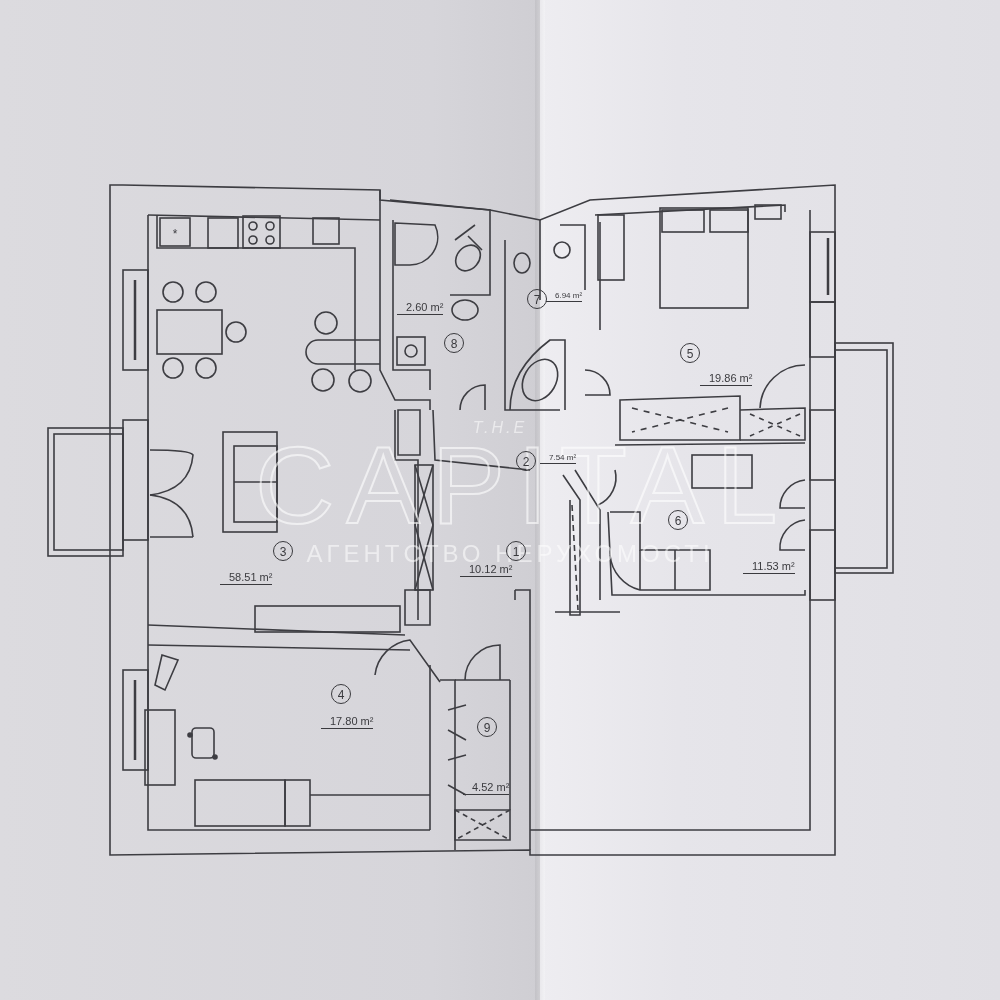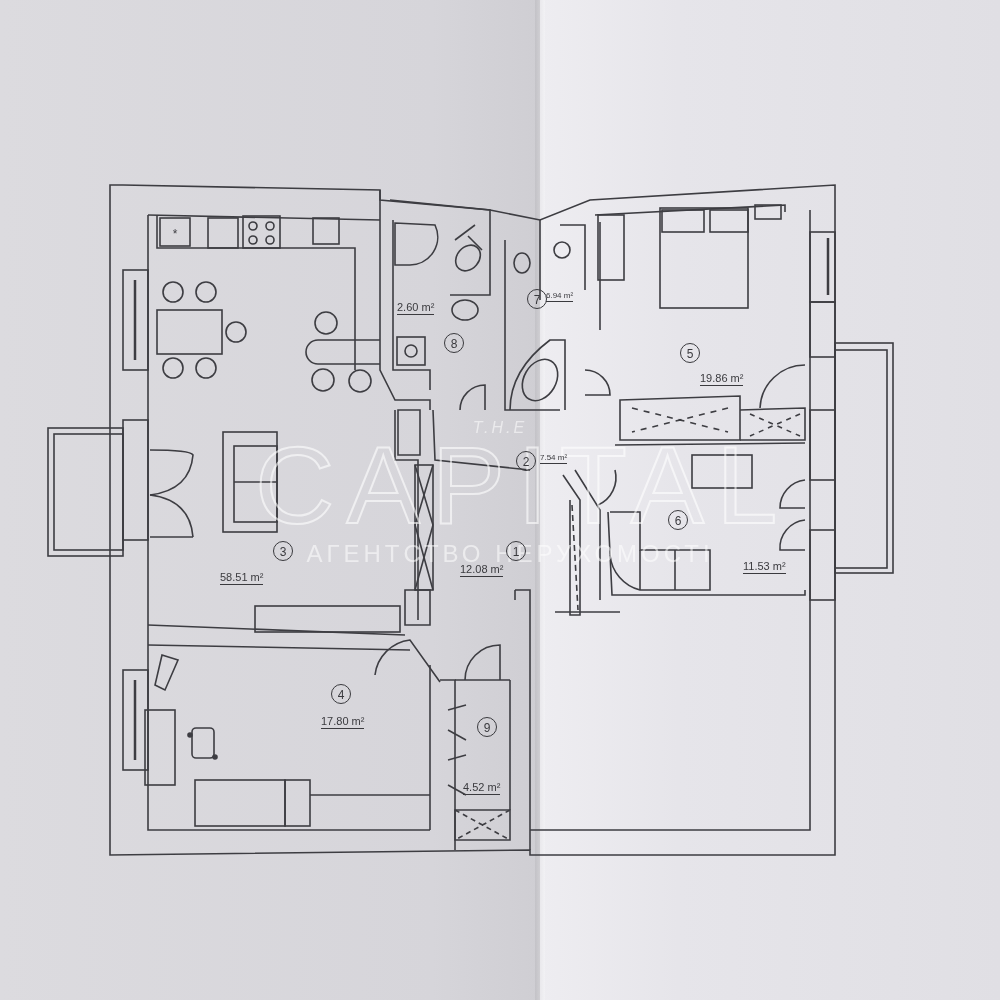--- a/index.html
+++ b/index.html
@@ -13,21 +13,21 @@
          background:linear-gradient(90deg,rgba(0,0,0,0.06),rgba(255,255,255,0.25)); }
   svg.plan { position:absolute; left:0; top:0; }
   .wm { position:absolute; color:rgba(255,255,255,0.55); pointer-events:none;
         text-align:center; }
   .wm-the { left:440px; top:419px; width:120px; font-size:16px; letter-spacing:3px;font-style:italic; }
   .wm-capital { left:255px; top:430px; width:510px; font-size:110px; letter-spacing:12px;
         font-weight:300; line-height:110px; -webkit-text-stroke:2px rgba(255,255,255,0.6);
         color:transparent;text-align:center; }
   .wm-sub { left:300px; top:540px; width:420px; font-size:24px; letter-spacing:4px; }
   .area { position:absolute; font-size:11px; color:#3a3a3e; white-space:nowrap;
-          border-bottom:1.5px solid #3a3a3e; padding-bottom:1px; }
+          border-bottom:1.5px solid #3a3a3e; padding-bottom:1px;padding-left:9px; }
   .num { position:absolute; width:20px; height:20px; border:1.5px solid #3a3a3e;
          border-radius:50%; font-size:12px; color:#3a3a3e; text-align:center;
          line-height:20px; box-sizing:border-box; }
   .small { font-size:8px; }
 </style>
 </head>
 <body>
 
 <div class="page-left"></div>
 <div class="page-right"></div>
@@ -212,21 +212,21 @@
     <line x1="448" y1="760" x2="466" y2="755"></line>
     <line x1="448" y1="785" x2="466" y2="795"></line>
   </g>
 </svg>
 
 <div class="wm wm-the">T.H.E</div>
 <div class="wm wm-capital">CAPITAL</div>
 <div class="wm wm-sub">АГЕНТСТВО НЕРУХОМОСТІ</div>
 
 <div class="num" style="left:506px;top:541px">1</div>
-<div class="area" style="left:460px;top:563px">12.08 m²</div>
+<div class="area" style="left:460px;top:563px">10.12 m²</div>
 
 <div class="num" style="left:516px;top:451px">2</div>
 <div class="area small" style="left:540px;top:453px">7.54 m²</div>
 
 <div class="num" style="left:273px;top:541px">3</div>
 <div class="area" style="left:220px;top:571px">58.51 m²</div>
 
 <div class="num" style="left:331px;top:684px">4</div>
 <div class="area" style="left:321px;top:715px">17.80 m²</div>
 

